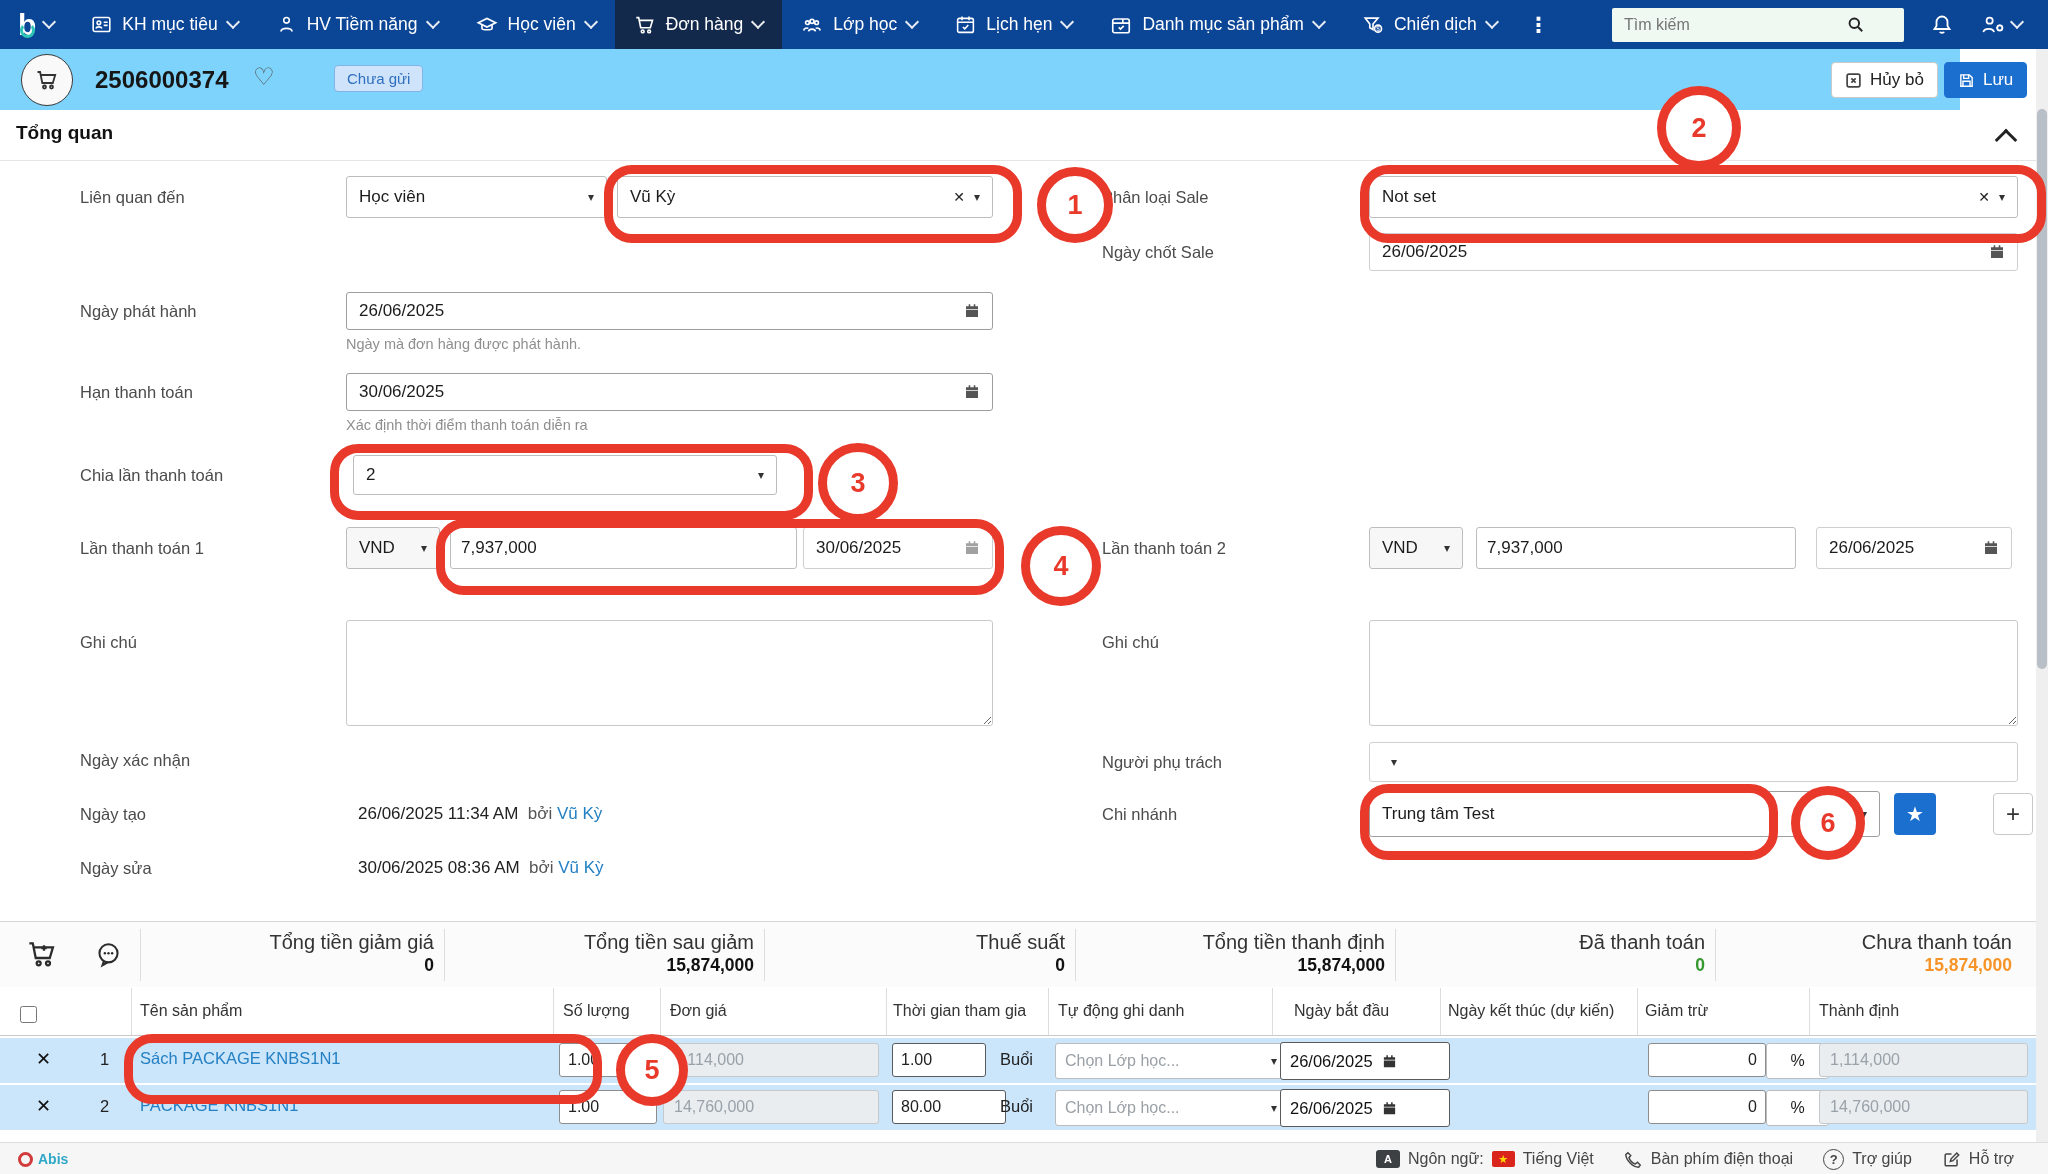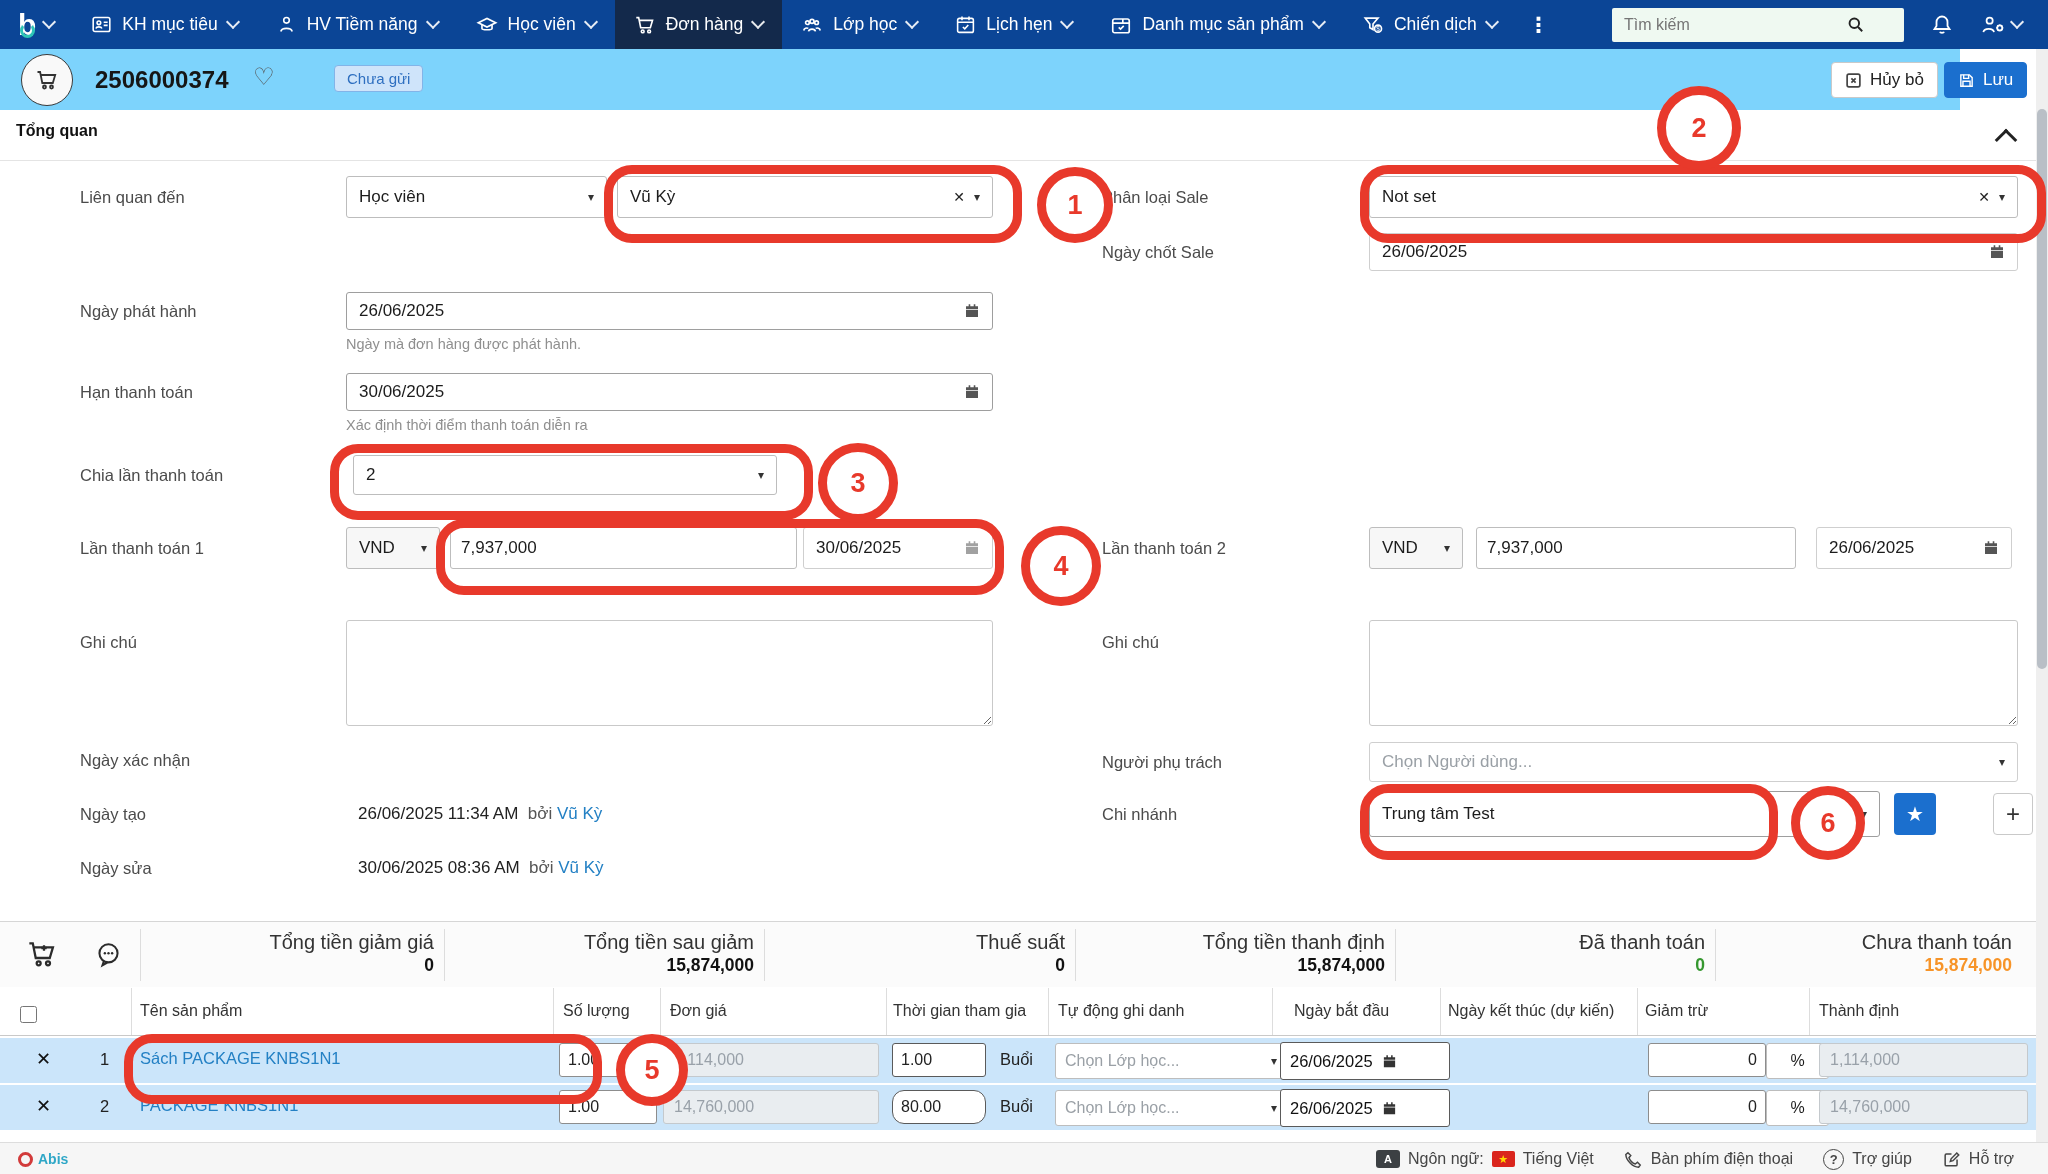--- a/index.html
+++ b/index.html
@@ -21,21 +21,21 @@
   .nav-iconbtn{align-self:center;color:#fff;margin-right:26px;cursor:pointer;display:flex;align-items:center;gap:5px}
   
   #hdr{position:absolute;left:0;top:49px;width:1960px;height:61px;background:#7dd3fc;border-bottom:1px solid #ddd}
   .ordnum{font-size:24px;font-weight:bold;color:#161616}
   .badge{background:#cfe4fa;border:1px solid #82b4e8;color:#2e6fc0;border-radius:4px;font-size:15px;padding:4px 12px}
   .btn{display:flex;align-items:center;gap:8px;border-radius:4px;font-size:17px;height:36px;padding:0 13px;cursor:pointer}
   .btn.ghost{background:#fff;border:1px solid #c9c9c9;color:#222}
   .btn.primary{background:#1b6fce;border:1px solid #1b6fce;color:#fff}
   
   #sect{position:absolute;left:0;top:110px;width:2048px;height:50px;background:#fff;border-bottom:1px solid #e4e4e4}
-  .sect-title{position:absolute;left:16px;top:12px;font-size:16px;font-weight:bold;color:#111}
+  .sect-title{position:absolute;left:16px;top:12px;font-size:19px;font-weight:bold;color:#111}
   .chev-up{position:absolute;right:34px;top:22px;width:13px;height:13px;border-left:3px solid #222;border-top:3px solid #222;transform:rotate(45deg)}
   
   .flabel{position:absolute;text-align:left;color:#4b4b4b;font-size:16.5px}
   .box{position:absolute;background:#fff;border:1px solid #bdbdbd;border-radius:3px;display:flex;align-items:center;padding:0 12px;font-size:17px;color:#1c1c1c;box-sizing:border-box;cursor:pointer}
   .box .grow{flex:1;overflow:hidden;white-space:nowrap}
   .caret{font-size:12px;color:#333;margin-left:9px}
   .xglyph{font-weight:bold;font-size:14px;color:#222;margin-left:9px}
   .inp{position:absolute;background:#fff;border:1px solid #bdbdbd;border-radius:3px;font-size:17px;color:#1c1c1c;padding:0 10px;box-sizing:border-box;font-family:inherit;outline:none}
   .helper{position:absolute;font-size:14.5px;color:#8f8f8f}
   .ph{color:#9aa0a6}
@@ -341,21 +341,20 @@
         <path d="M7 2h2.4v3.4H7zM14.6 2H17v3.4h-2.4zM3 5h18v4H3zM3 10.2h18V21H3z"></path>
       </svg>
     </span>
 </div>
 
 <div class="flabel" style="left:1102px;top:630px;width:250px;line-height:24px">Ghi chú</div>
 <textarea class="note" style="left: 1369px; top: 620px; width: 649px; height: 106px;"></textarea>
 
 <div class="flabel" style="left:1102px;top:742px;width:250px;line-height:40px">Người phụ trách</div>
 <div class="box" style="left:1369px;top:742px;width:649px;height:40px;border-color:#cfcfcf">
-  <span class="grow ph">Chọn Người dùng...</span>
   <span class="caret">▾</span>
 </div>
 
 <div class="flabel" style="left:1102px;top:791px;width:250px;line-height:46px">Chi nhánh</div>
 <div class="box" style="left:1369px;top:791px;width:511px;height:46px;border-color:#9e9e9e">
   <span class="grow">Trung tâm Test</span>
   <span class="caret">▾</span>
 </div>
 <div class="sqbtn" style="left:1894px;top:793px;width:42px;height:42px;background:#1b6fce;color:#fff;font-size:20px">
   <span>★</span>
@@ -449,21 +448,21 @@
   </div>
   <div class="tdis" style="left:1819px;width:209px">1,114,000</div>
 </div>
 
 <div class="row" style="top:1085px">
   <div class="cell-x">✕</div>
   <div class="cell-idx">2</div>
   <div class="cell-link link">PACKAGE KNBS1N1</div>
   <input class="tinp" style="left: 559px; width: 98px;" value="1.00">
   <div class="tdis" style="left:663px;width:216px">14,760,000</div>
-  <input class="tinp" style="left: 892px; width: 94px; border-color: rgb(90, 90, 90); border-radius: 12px;" value="80.00">
+  <input class="tinp" style="left: 892px; width: 114px; border-color: rgb(90, 90, 90);" value="80.00">
   <div class="unit" style="left:1000px">Buổi</div>
   <div class="tsel" style="left:1055px;width:212px">
     <span class="grow ph" style="flex:1">Chọn Lớp học...</span>
     <span class="caret">▾</span>
   </div>
   <div class="tdate" style="left:1280px;width:150px">
     <span>26/06/2025</span>
     <span>
         <svg width="15" height="15" viewBox="0 0 24 24" fill="#333">
           <path d="M7 2h2.4v3.4H7zM14.6 2H17v3.4h-2.4zM3 5h18v4H3zM3 10.2h18V21H3z"></path>

